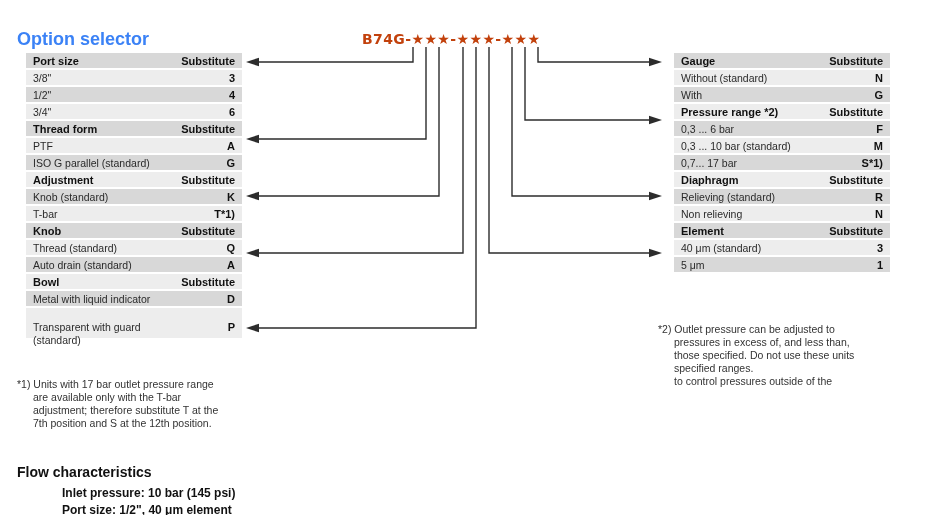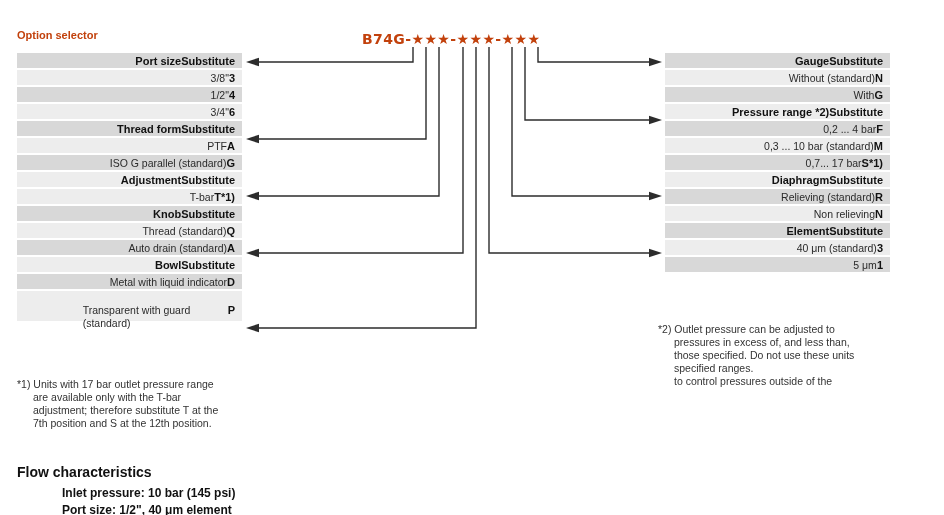--- a/index.html
+++ b/index.html
@@ -1,24 +1,24 @@
 <!DOCTYPE html>
 <html><head>
 <meta charset="utf-8">
 <style>
   html,body{margin:0;padding:0;background:#fff;}
   #page{position:relative;width:944px;height:515px;background:#fff;overflow:hidden;
         font-family:"Liberation Sans","DejaVu Sans",sans-serif;color:#1c1c1c;}
   .abs{position:absolute;}
-  .title{font-size:11px;font-weight:bold;color:#c2410c;}
+  .title{font-size:18px;font-weight:bold;color:#3b82f6;}
   .partnum{font-family:"DejaVu Sans",sans-serif;font-size:14px;font-weight:bold;letter-spacing:0.4px;color:#c2410c;white-space:nowrap;}
   .tbl{width:225px;}
-  .row{display:flex;justify-content:flex-end;align-items:center;height:17px;
+  .row{display:flex;justify-content:space-between;align-items:center;height:17px;
        border-bottom:2px solid #fff;padding:0 7px;box-sizing:border-box;
-       background:#ededed;font-size:10.5px;color:#2a2a2a;}
+       background:#ededed;font-size:10.5px;color:#2a2a2a;margin-left:9px;}
   .row.g{background:#d8d8d8;}
   .row .lbl{white-space:nowrap;}
   .row .code{font-weight:bold;font-size:11px;color:#111;white-space:nowrap;}
   .row.hdr .lbl{font-weight:bold;font-size:11px;color:#111;}
   .row.two{height:32px;align-items:flex-start;padding-top:13px;}
   .row.two .lbl{width:145px;line-height:13px;white-space:normal;}
   .foot{font-size:10.5px;line-height:13px;color:#333;width:240px;}
   .foot .fl{padding-left:16px;}
   .foot .fl.first{padding-left:0;}
   .flow-h{font-size:14px;font-weight:bold;color:#111;}
@@ -89,20 +89,24 @@
       <span class="code">A</span>
     </div>
     <div class="row g">
       <span class="lbl">ISO G parallel (standard)</span>
       <span class="code">G</span>
     </div>
     <div class="row hdr">
       <span class="lbl">Adjustment</span>
       <span class="code">Substitute</span>
     </div>
+    <div class="row g">
+      <span class="lbl">Knob (standard)</span>
+      <span class="code">K</span>
+    </div>
     <div class="row">
       <span class="lbl">T-bar</span>
       <span class="code">T*1)</span>
     </div>
     <div class="row g hdr">
       <span class="lbl">Knob</span>
       <span class="code">Substitute</span>
     </div>
     <div class="row">
       <span class="lbl">Thread (standard)</span>
@@ -137,21 +141,21 @@
     </div>
     <div class="row g">
       <span class="lbl">With</span>
       <span class="code">G</span>
     </div>
     <div class="row hdr">
       <span class="lbl">Pressure range *2)</span>
       <span class="code">Substitute</span>
     </div>
     <div class="row g">
-      <span class="lbl">0,2 ... 4 bar</span>
+      <span class="lbl">0,3 ... 6 bar</span>
       <span class="code">F</span>
     </div>
     <div class="row">
       <span class="lbl">0,3 ... 10 bar (standard)</span>
       <span class="code">M</span>
     </div>
     <div class="row g">
       <span class="lbl">0,7... 17 bar</span>
       <span class="code">S*1)</span>
     </div>

